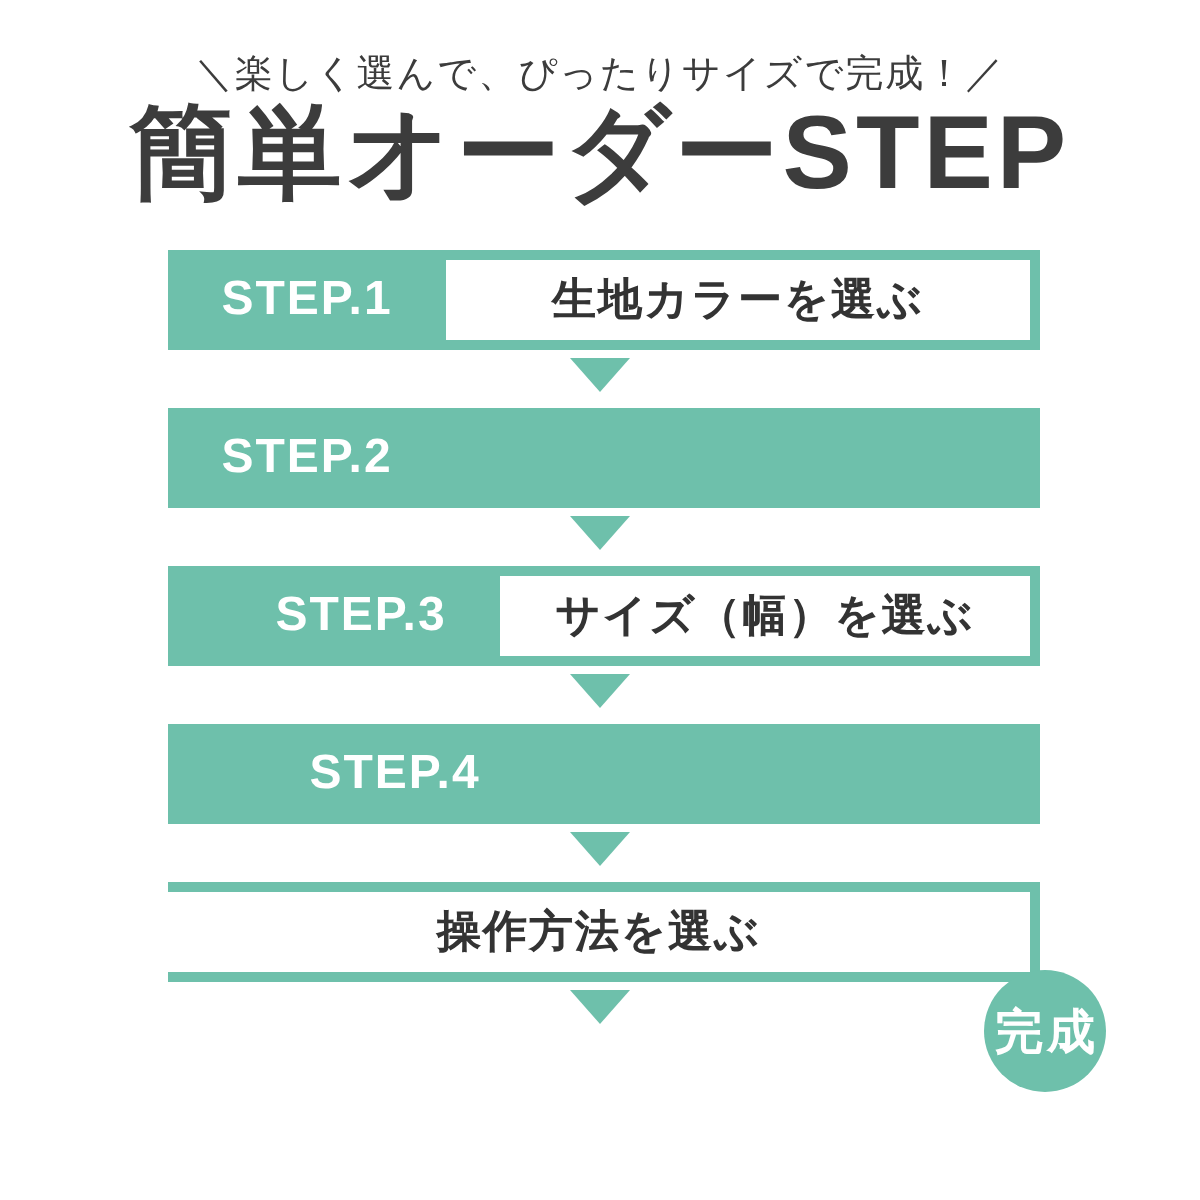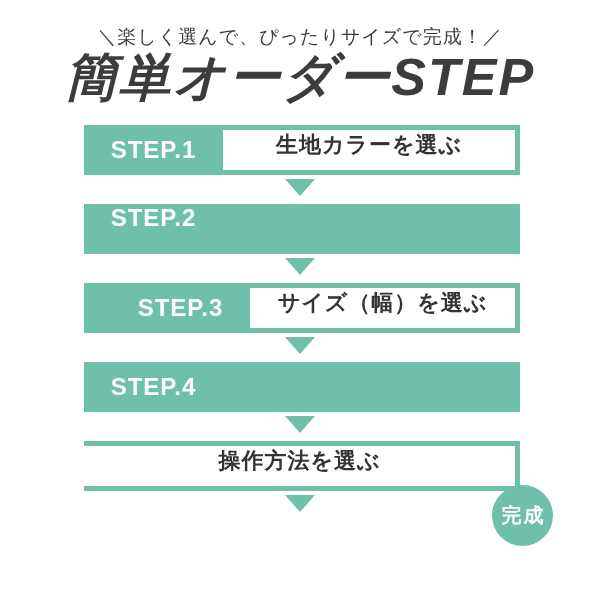--- a/index.html
+++ b/index.html
@@ -37,52 +37,52 @@
     position: absolute;
     top: 47px; left: 0;
     width: 100%;
     text-align: center;
     font-size: 52px;
     line-height: 60px;
     font-weight: 600;
     letter-spacing: 2px;
     color: var(--text-dark);
     white-space: nowrap;
-    font-style: italic;
   }
   .step-row {
     position: absolute;
     left: 84px;
     width: 436px;
     height: 50px;
     background: var(--teal);
     display: flex;
     align-items: stretch;
   }
   .step-row.r0 { top: 125px; }
-  .step-row.r1 { top: 204px; flex-direction: column; }
+  .step-row.r1 { top: 204px; }
   .step-row.r2 { top: 283px; padding-left: 27px; }
-  .step-row.r3 { top: 362px; }
+  .step-row.r3 { top: 362px; padding-left: 44px; }
   .step-row.r4 { top: 441px; }
   .step-row.r5 { top: 520px; }
   .step-label {
     width: 139px;
     display: flex;
     align-items: center;
     justify-content: center;
     color: var(--white);
     font-size: 24px;
     font-weight: 700;
     letter-spacing: 1px;
   }
   .step-box {
     flex: 1;
     margin: 5px 5px 5px 0;
     background: var(--white);
     display: flex;
+    align-items: center;
     justify-content: center;
   }
   .step-text {
     font-size: 22px;
     font-weight: 700;
     letter-spacing: 1px;
     color: var(--step-text);
     white-space: nowrap;
   }
   .arrow-down {
@@ -104,21 +104,21 @@
     width: 61px; height: 61px;
     border-radius: 50%;
     background: var(--teal);
     display: flex;
     align-items: center;
     justify-content: center;
     z-index: 5;
   }
   .badge-label {
     color: var(--white);
-    font-size: 20px;
+    font-size: 24px;
     font-weight: 700;
     letter-spacing: 2px;
     text-indent: 2px;
     white-space: nowrap;
   }
 </style>
 </head>
 <body>
 
 <div class="stage">

